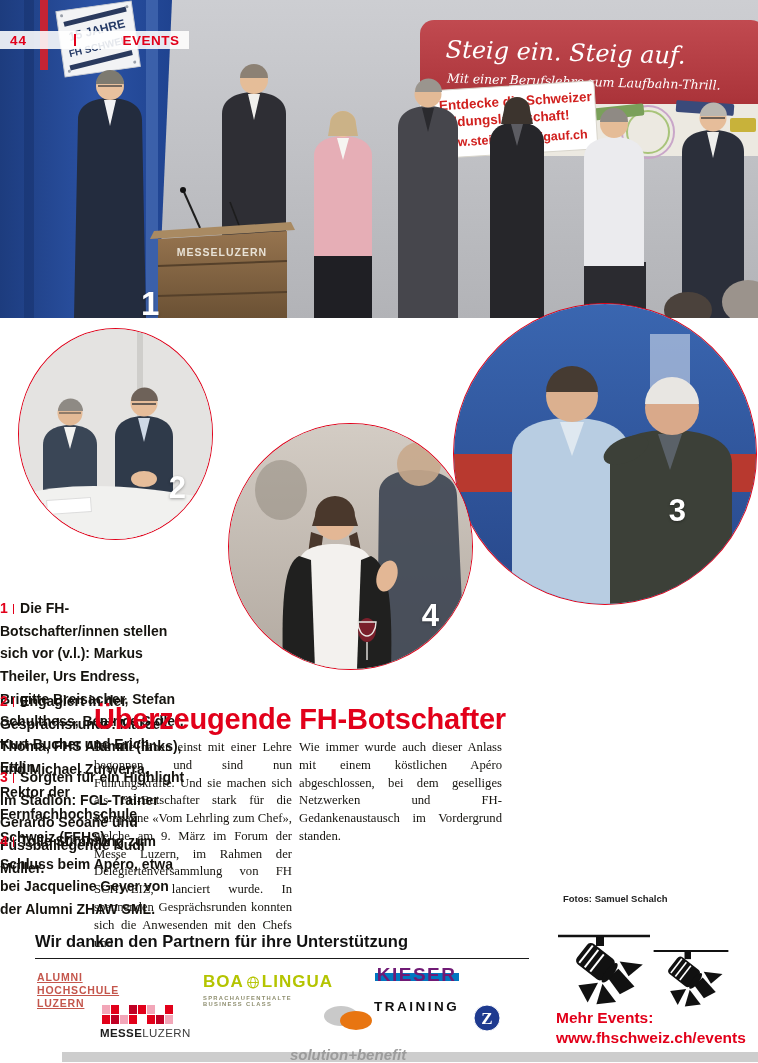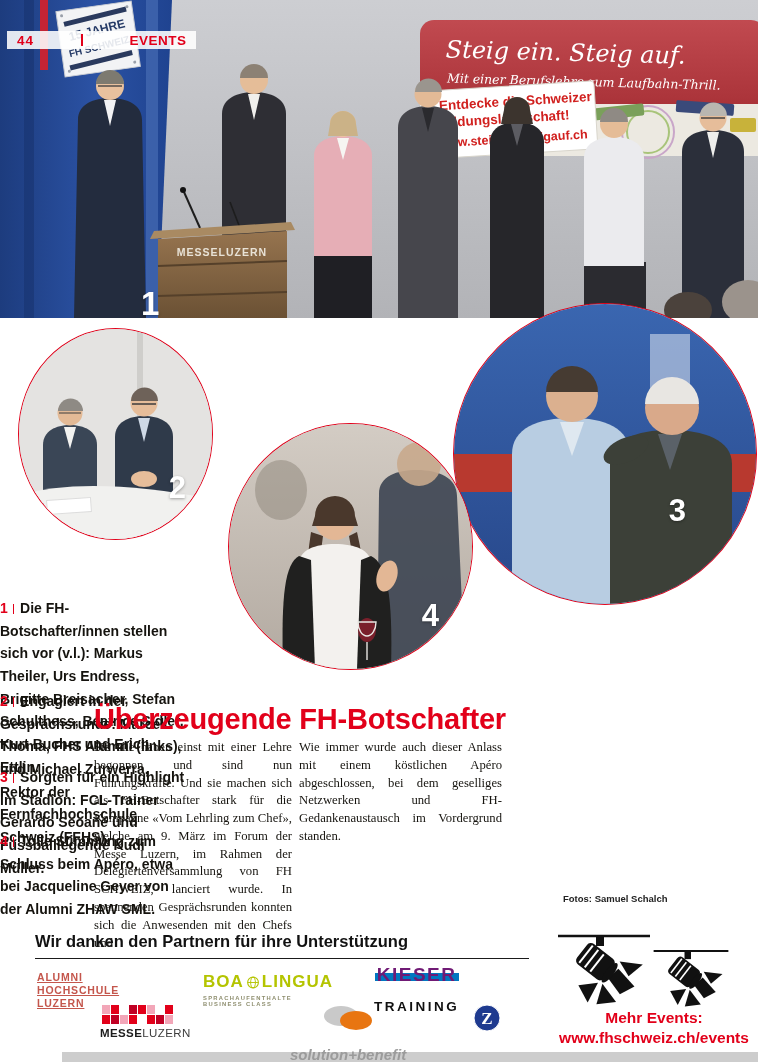--- a/index.html
+++ b/index.html
@@ -4,21 +4,21 @@
 <style>
   html,body{margin:0;padding:0;background:#ffffff;}
   .page{
     position:relative;width:758px;height:1063px;background:#ffffff;
     font-family:"Liberation Sans",sans-serif;overflow:hidden;
   }
   
   .hero{position:absolute;left:0;top:0;width:758px;height:318px;z-index:1;}
   .hero svg{display:block;}
   .page-tab{
-    position:absolute;left:7px;top:31px;height:18px;z-index:3;
+    position:absolute;left:0;top:31px;height:18px;z-index:3;
     background:rgba(255,255,255,.88);display:flex;align-items:center;
     padding:0 9px 0 10px;
     gap:43px;
   }
   .page-tab .num{color:#e2001a;font-weight:bold;font-size:13.5px;letter-spacing:1px;}
   .page-tab .tbar{display:inline-block;width:1.5px;height:12px;background:#e2001a;margin:0 4px;}
   .page-tab .sec{color:#e2001a;font-weight:bold;font-size:13.5px;letter-spacing:.5px;}
   .photo-num{
     position:absolute;color:#fff;font-weight:800;z-index:4;
     font-size:32px;text-shadow:0 1px 3px rgba(0,0,0,.35);line-height:1;
@@ -74,21 +74,21 @@
   .sol-ellipses{position:relative;height:24px;width:60px;margin:0 auto;}
   .sol-ellipses .e1{position:absolute;left:6px;top:0;width:34px;height:20px;border-radius:50%;background:#c9c9c9;}
   .sol-ellipses .e2{position:absolute;left:22px;top:5px;width:32px;height:19px;border-radius:50%;background:#e87511;}
   .solution .stext{font-style:italic;font-size:15px;color:#9b9b9b;font-weight:600;margin-top:16px;}
   .zurich{left:452px;top:1003px;width:70px;text-align:center;color:#1e3a8f;}
   .zurich .ztext{font-size:13.5px;font-weight:800;letter-spacing:.5px;margin-top:40px;}
   .zurich .zstar{font-size:8px;vertical-align:6px;}
   
   .spot1{position:absolute;left:556px;top:930px;z-index:2;}
   .spot2{position:absolute;left:652px;top:946px;z-index:2;}
-  .events{position:absolute;left:556px;top:1008px;width:196px;text-align:center;
+  .events{position:absolute;left:556px;top:1008px;width:196px;text-align:left;
           color:#e2001a;font-weight:bold;font-size:15.5px;line-height:1.3;z-index:2;}
   .bottom-strip{position:absolute;left:62px;top:1052px;width:696px;height:10px;background:#cdcdcd;z-index:1;}
 </style>
 </head>
 <body>
 
 <div class="page">
 
   <div class="hero">
     <svg width="758" height="318" viewBox="0 0 758 318">

